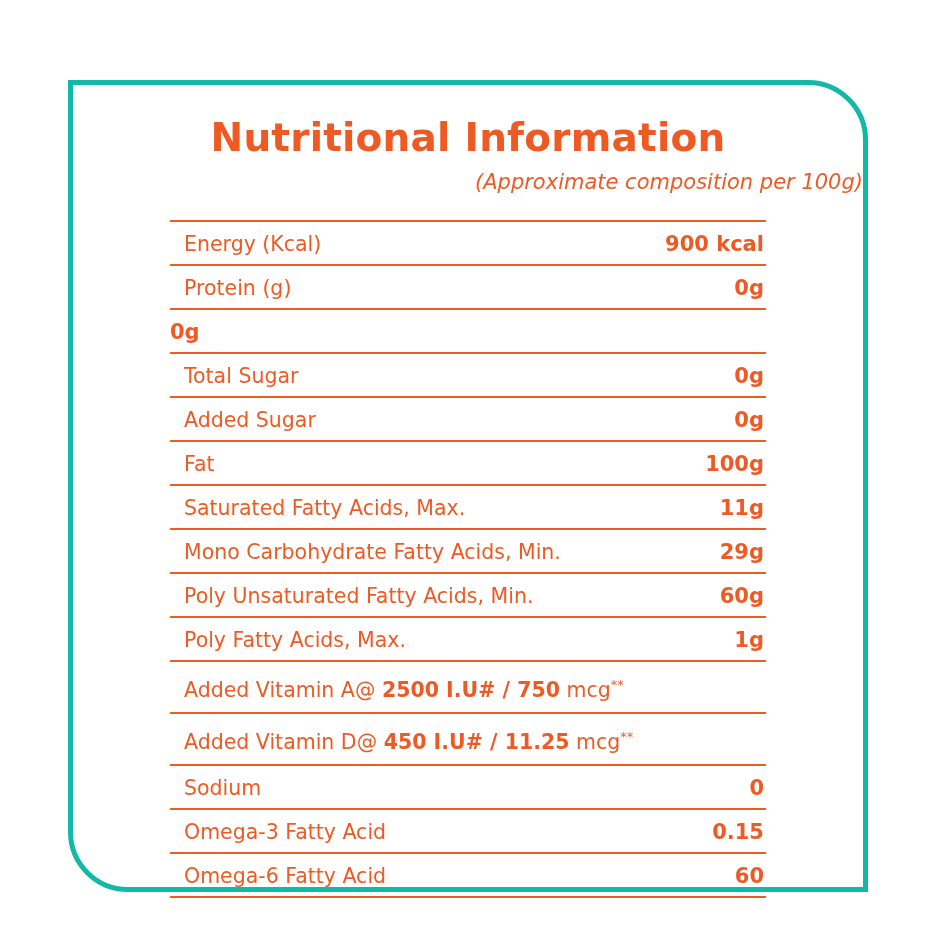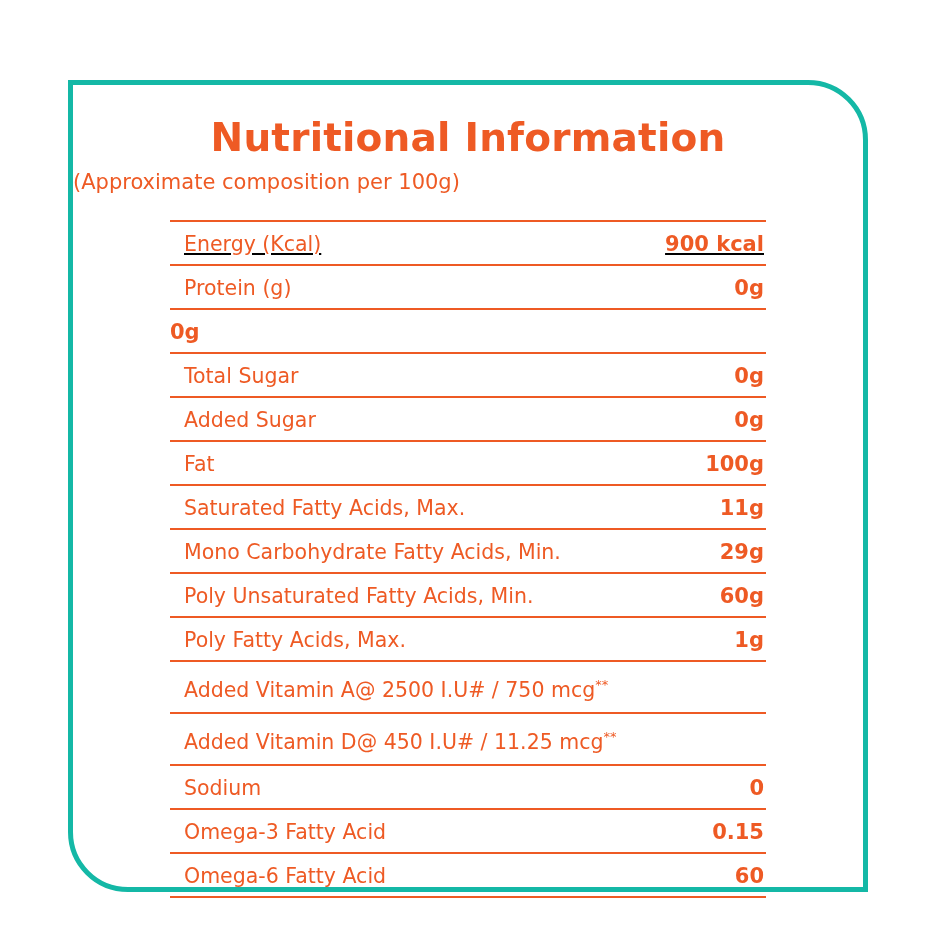--- a/index.html
+++ b/index.html
@@ -29,44 +29,44 @@
   }
   .title {
     text-align: center;
     color: #EE5A24;
     font-size: 39px;
     font-weight: bold;
     letter-spacing: 0.2px;
     margin-top: 30px;
   }
   .subtitle {
-    text-align: left;
+    text-align: right;
     color: #EE5A24;
     font-size: 21px;
     margin-top: 10px;
     font-weight: normal;
+    font-style: italic;
   }
   .table {
     margin: 26px auto 0 auto;
     width: 596px;
   }
   .row {
     display: flex;
     align-items: baseline;
     justify-content: space-between;
     border-bottom: 2px solid #EE5A24;
     height: 40px;
     padding-bottom: 2px;
   }
   .row.tall {
     height: 48px;
   }
   .row:first-child {
     border-top: 2px solid #EE5A24;
-    text-decoration: underline;
   }
   .label {
     color: #EE5A24;
     font-size: 20.5px;
     white-space: nowrap;
     padding-left: 14px;
     align-self: flex-end;
     padding-bottom: 6px;
   }
   .value {
@@ -80,21 +80,21 @@
   }
   .vit {
     color: #EE5A24;
     font-size: 20.5px;
     padding-left: 14px;
     align-self: flex-end;
     padding-bottom: 8px;
     white-space: nowrap;
   }
   .vit b {
-    font-weight: normal;
+    font-weight: bold;
     text-align: center;
   }
   .sup {
     font-size: 13px;
     vertical-align: super;
   }
 </style>
 </head>
 <body>
 

